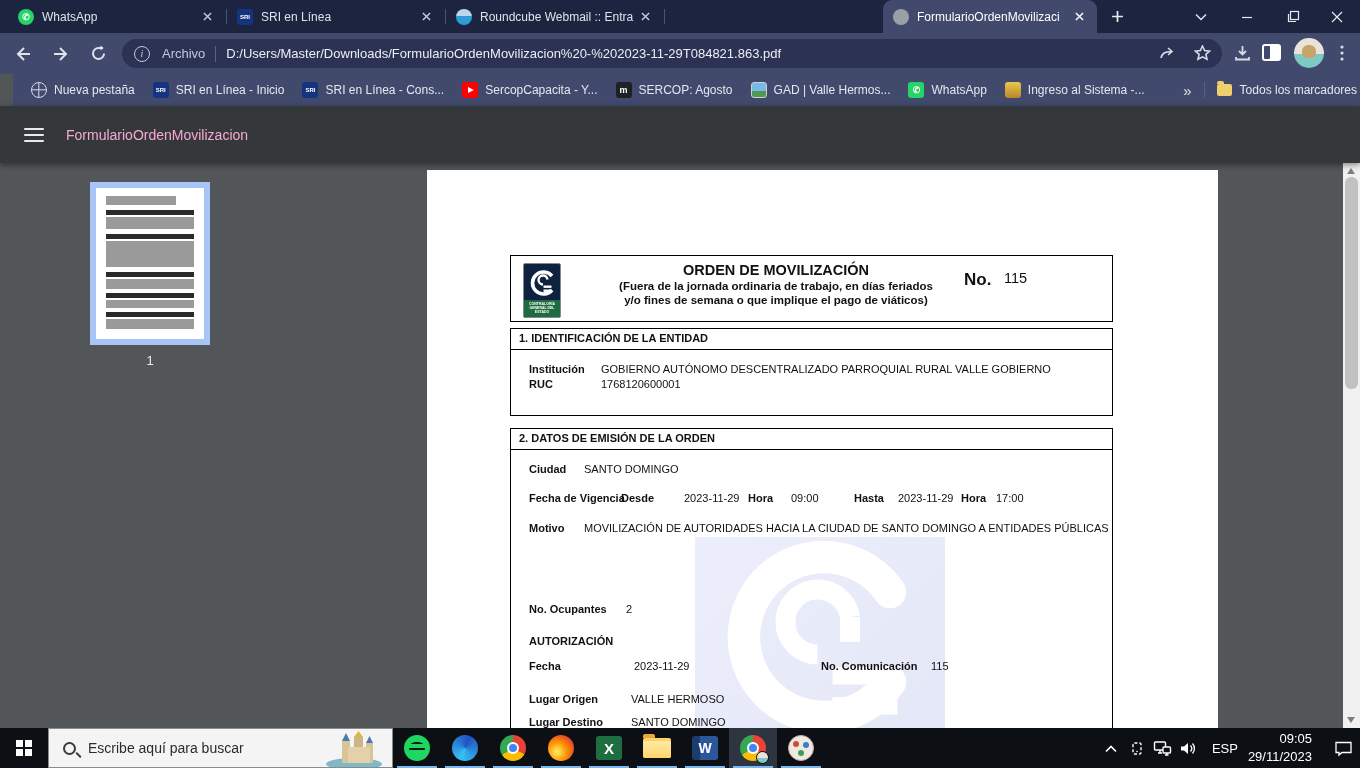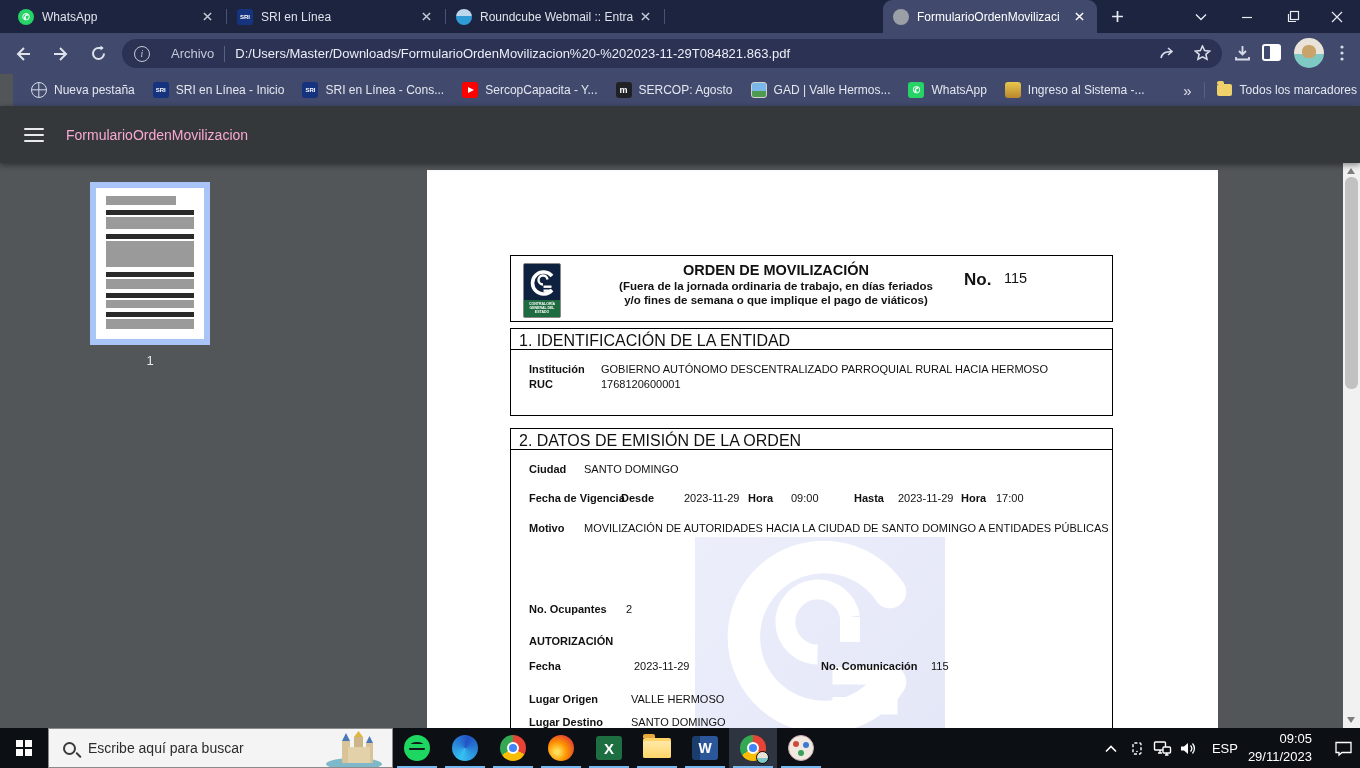--- a/index.html
+++ b/index.html
@@ -25,21 +25,21 @@
   .tab-close svg { width:9px; height:9px; stroke:#c7cbd8; stroke-width:1.6; }
   .winbtn { position:absolute; top:0; width:46px; height:33px; display:flex; align-items:center; justify-content:center; }
   .winbtn svg { stroke:#e8eaf2; }
 
   
   #toolbar { left:0; top:33px; width:1360px; height:41px; background:#414a6c; }
   .navbtn { position:absolute; top:6px; width:29px; height:29px; border-radius:50%; display:flex; align-items:center; justify-content:center; }
   .navbtn svg { stroke:#dfe2ea; fill:none; stroke-width:2; }
   #omnibox { position:absolute; left:122px; top:6px; width:1100px; height:29px; background:#2b3254; border-radius:15px; display:flex; align-items:center; color:#e8eaf2; }
   #omnibox .info { margin-left:12px; width:16px; height:16px; border:1.4px solid #c4c9da; border-radius:50%; color:#c4c9da; font-size:10px; display:flex; align-items:center; justify-content:center; font-family:"Liberation Serif",serif; font-style:italic; }
-  #omnibox .chip { margin-left:21px; font-size:13px; color:#c4c9da; }
+  #omnibox .chip { margin-left:12px; font-size:13px; color:#c4c9da; }
   #omnibox .odiv { margin:0 10px; width:1px; height:16px; background:#5a6284; }
   #omnibox .url { font-size:13px; color:#eceef5; white-space:nowrap; }
   .omni-ic { position:absolute; top:9px; width:22px; height:22px; display:flex; align-items:center; justify-content:center; }
   .omni-ic svg { stroke:#d7dbe8; fill:none; stroke-width:1.6; }
   #avatar { position:absolute; left:1294px; top:5px; width:30px; height:30px; border-radius:50%; background:linear-gradient(180deg,#e9e3da 55%,#7fc9c4 55%); overflow:hidden; }
   #avatar .cat { width:14px; height:13px; background:#c9a46a; border-radius:45% 45% 40% 40%; margin:7px auto 0; }
   #sidebar-ic { position:absolute; left:1262px; top:11px; width:19px; height:17px; background:#fff; border-radius:3px; }
   #sidebar-ic::after { content:""; position:absolute; left:2px; top:2px; width:6px; height:13px; background:#414a6c; border-radius:1px; }
 
   
@@ -87,21 +87,21 @@
   .dbox { position:absolute; border:1.6px solid #000; background:transparent; }
   .dlabel { font-weight:bold; font-size:11px; }
   .dval { font-size:11px; }
   .drow { position:absolute; left:0; width:100%; height:14px; }
   .drow span { position:absolute; white-space:nowrap; }
   #doc-title { position:absolute; left:90px; top:6px; width:350px; text-align:center; font-weight:bold; font-size:14.5px; }
   .doc-sub { position:absolute; left:60px; width:410px; text-align:center; font-weight:bold; font-size:11.5px; }
   #logo { position:absolute; left:12px; top:7px; width:38px; height:55px; border:1px solid #888; background:#0e2240; border-radius:2px; }
   #logo .mono { position:absolute; left:4px; top:3px; width:30px; height:32px; }
   #logo .band { position:absolute; left:0; bottom:0; width:100%; height:17px; background:#1e6b40; color:#fff; font-size:3.5px; text-align:center; line-height:1.2; padding-top:2px; font-weight:bold; }
-  .sechdr { position:absolute; left:8px; top:3px; font-weight:normal; font-size:16px; }
+  .sechdr { position:absolute; left:8px; top:3px; font-weight:bold; font-size:11px; }
 
   
   #vscroll { position:absolute; right:0; top:0; width:17px; height:565px; background:#f1f1f1; }
   #vthumb { position:absolute; left:2px; top:14px; width:13px; height:212px; background:#c1c1c1; border-radius:6px; }
   .sarr { position:absolute; left:4px; width:0; height:0; }
   .sarr.up { top:5px; border-left:4.5px solid transparent; border-right:4.5px solid transparent; border-bottom:6px solid #7e7e7e; }
   .sarr.dn { bottom:5px; border-left:4.5px solid transparent; border-right:4.5px solid transparent; border-top:6px solid #7e7e7e; }
 
   
   #taskbar { left:0; top:728px; width:1360px; height:40px; background:#0c0f14; display:flex; align-items:center; }
@@ -404,21 +404,21 @@
         <span class="dlabel" style="position:absolute; left:453px; top:14px; font-size:17px;">No.</span>
         <span class="dval" style="position:absolute; left:493px; top:14px; font-size:14.5px;">115</span>
       </div>
 
       <div class="dbox" style="left:83px; top:158px; width:603px; height:22px;">
         <span class="sechdr">1. IDENTIFICACIÓN DE LA ENTIDAD</span>
       </div>
       <div class="dbox" style="left:83px; top:180px; width:603px; height:66px; border-top:none;">
         <div class="drow" style="top:13px;">
           <span class="dlabel" style="left:18px">Institución</span>
-          <span class="dval" style="left:90px">GOBIERNO AUTÓNOMO DESCENTRALIZADO PARROQUIAL RURAL HACIA HERMOSO</span>
+          <span class="dval" style="left:90px">GOBIERNO AUTÓNOMO DESCENTRALIZADO PARROQUIAL RURAL VALLE GOBIERNO</span>
         </div>
         <div class="drow" style="top:28px;">
           <span class="dlabel" style="left:18px">RUC</span>
           <span class="dval" style="left:90px">1768120600001</span>
         </div>
       </div>
 
       <div class="dbox" style="left:83px; top:258px; width:603px; height:22px;">
         <span class="sechdr">2. DATOS DE EMISIÓN DE LA ORDEN</span>
       </div>

